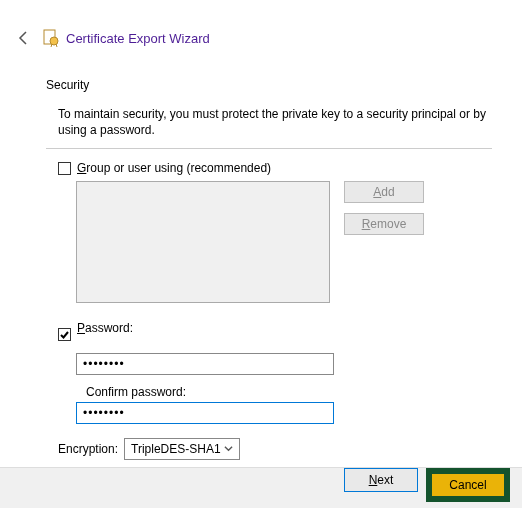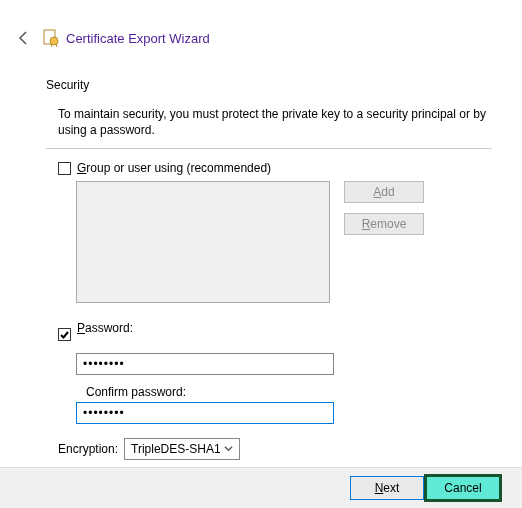--- a/index.html
+++ b/index.html
@@ -27,22 +27,22 @@
   .btn.disabled{color:#8a8a8a}
   .btn.wide{width:80px}
   .pw-block{margin:18px 0 0 0}
   .pw-block .lbl{margin-bottom:12px}
   .textbox{width:258px;height:22px;border:1px solid #888;padding:2px 6px;box-sizing:border-box;font-family:inherit;font-size:12px;margin-left:18px;display:block;letter-spacing:1px}
   .textbox.focus{border:1px solid #0078d7;outline:1px solid #0078d7;outline-offset:-1px}
   .enc-row{display:flex;align-items:center;margin:14px 0 0 0}
   .select{height:22px;border:1px solid #888;background:#fff;padding:2px 18px 2px 6px;margin-left:6px;position:relative;min-width:108px;box-sizing:border-box;display:flex;align-items:center}
   .select .chev{position:absolute;right:6px;top:50%;transform:translateY(-50%)}
   .select .chev svg{width:9px;height:9px;stroke:#555;stroke-width:1.5;fill:none}
-  .footer{position:absolute;left:0;right:0;bottom:0;height:40px;background:#f0f0f0;border-top:1px solid #ddd;display:flex;align-items:center;justify-content:flex-end;padding-right:20px;gap:0}
-  .fbtn{width:72px;height:22px;border:3px solid #14532d;background:#5eead4;font-family:inherit;font-size:12px;display:inline-flex;align-items:center;justify-content:center}
+  .footer{position:absolute;left:0;right:0;bottom:0;height:40px;background:#f0f0f0;border-top:1px solid #ddd;display:flex;justify-content:flex-end;padding-right:12px;gap:8px}
+  .fbtn{width:72px;height:22px;border:6px solid #14532d;background:#eab308;font-family:inherit;font-size:12px;display:inline-flex;align-items:center;justify-content:center}
   .fbtn.primary{border:1px solid #0078d7;outline:1px solid #0078d7;outline-offset:-1px;background:#e9e9e9}
 </style>
 </head>
 <body>
 <div class="window">
 
   <div class="close">
     <svg viewBox="0 0 12 12">
         <path d="M1 1 L11 11 M11 1 L1 11" stroke="#000" stroke-width="1"></path>
       </svg>

